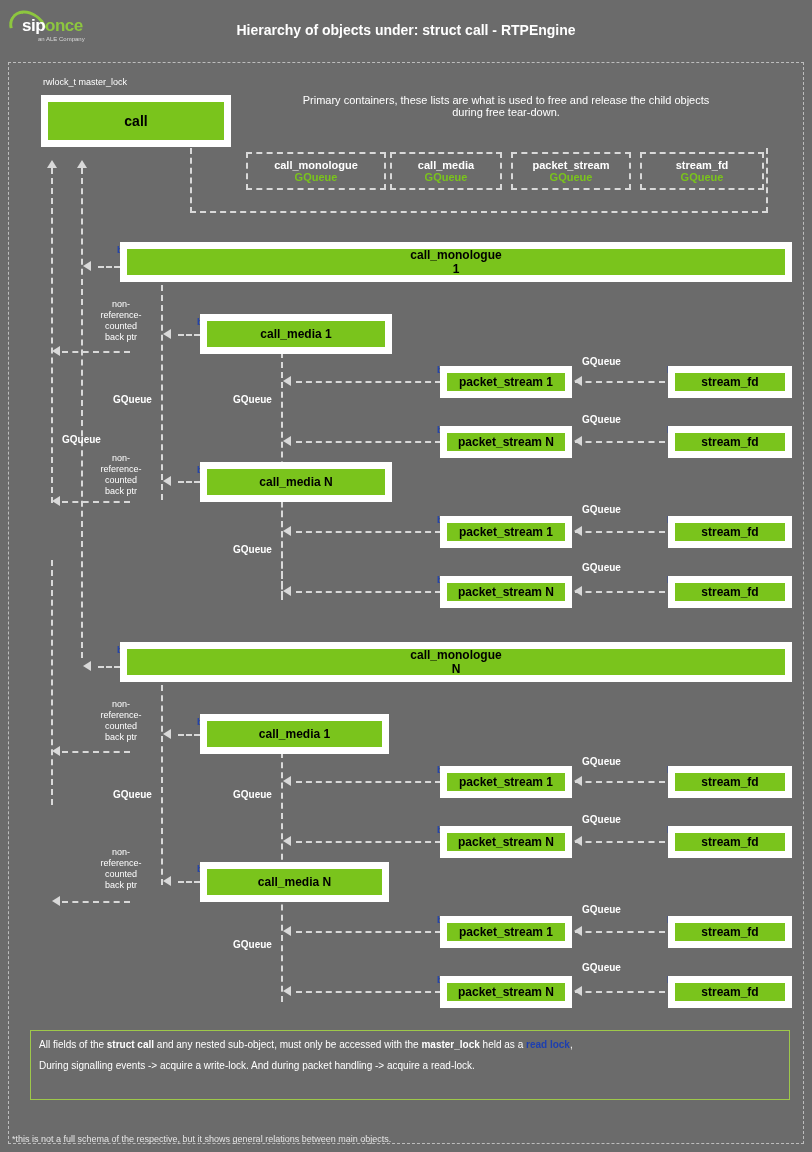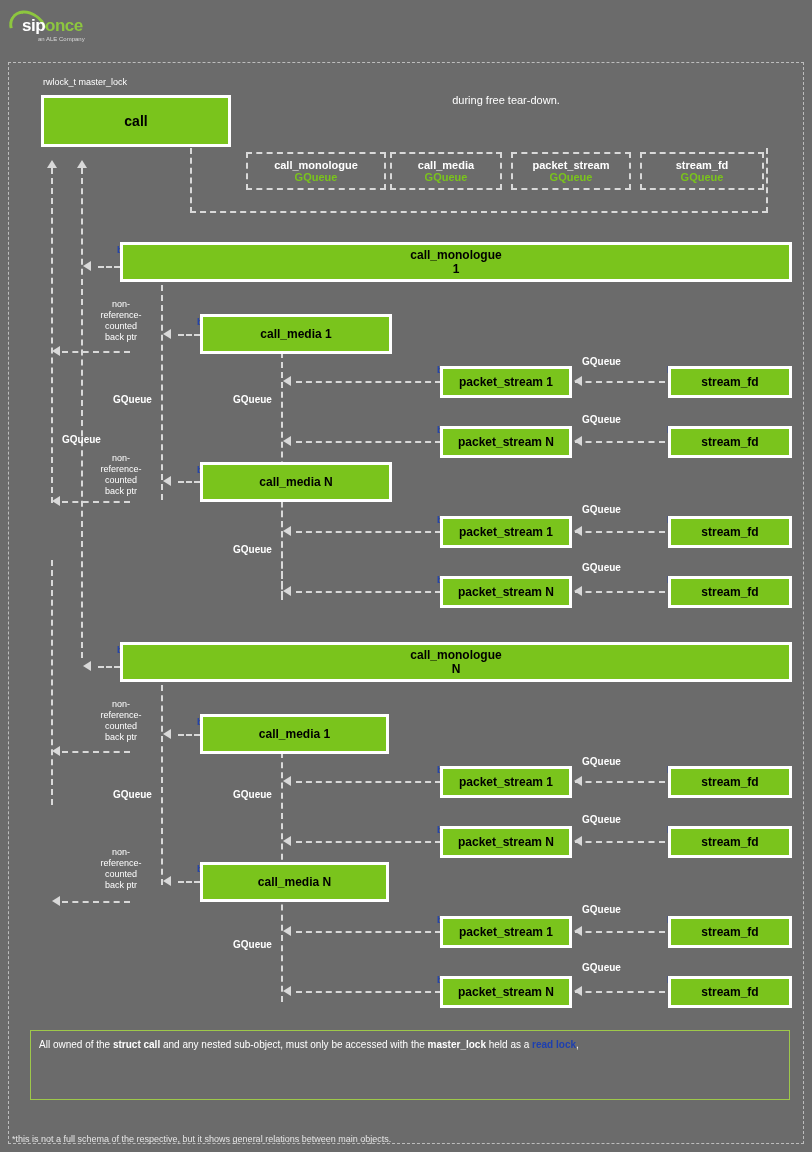--- a/index.html
+++ b/index.html
@@ -41,21 +41,21 @@
   
   .outer-frame{
     position:absolute;left:8px;top:62px;width:796px;height:1082px;
     border:1px dashed #bdbdbd;
     box-sizing:border-box;
   }
   
   .gbox{
     position:absolute;
     background:#7ac41c;
-    border:3px solid #ffffff;
+    border:7px solid #ffffff;
     box-sizing:border-box;
     color:#000000;
     font-weight:bold;
     display:flex;
     align-items:center;
     justify-content:center;
     text-align:center;
   }
   .gbox.solidlabel{font-size:12px;}
   .dashbox{
@@ -119,30 +119,32 @@
 </style>
 </head>
 <body>
 
 <div class="header">
   <div class="logo">
     <div class="swoosh"></div>
     <div class="logo-text"><span>sip</span><span class="wise">once</span></div>
     <div class="logo-sub">an ALE Company</div>
   </div>
+  <div class="header-title">Hierarchy of objects under: struct call - RTPEngine</div>
 </div>
 
 <div class="outer-frame"></div>
 <div class="frame-label">rwlock_t master_lock</div>
 
 <div class="gbox solidlabel" style="left:41px;top:95px;width:190px;height:52px;font-size:14px;">
   <span>call</span>
 </div>
 
 <div class="note" style="left:245px;top:94px;width:522px;">
+  <div>Primary containers, these lists are what is used to free and release the child objects</div>
   <div>during free tear-down.</div>
 </div>
 
 <div style="position:absolute;left:190px;top:148px;width:578px;height:65px;border:2px dashed #d9d9d9;border-top:none;box-sizing:border-box;"></div>
 
 <div class="dashbox" style="left:246px;top:152px;width:140px;height:38px;">
   <span>call_monologue</span>
   <span class="sub">GQueue</span>
 </div>
 <div class="dashbox" style="left:390px;top:152px;width:112px;height:38px;">
@@ -369,17 +371,18 @@
 </div>
 <div class="gbox" style="left:668px;top:916px;width:124px;height:32px;font-size:12px;">
   <span>stream_fd</span>
 </div>
 <div class="gbox" style="left:668px;top:976px;width:124px;height:32px;font-size:12px;">
   <span>stream_fd</span>
 </div>
 
 <div class="footer-box">
   <div>
-    <span>All owned of the </span><b>struct call</b><span> and any nested sub-object, must only be accessed with the </span><b>master_lock</b><span> held as a </span><span class="rl">read lock</span><span>,</span>
+    <span>All fields of the </span><b>struct call</b><span> and any nested sub-object, must only be accessed with the </span><b>master_lock</b><span> held as a </span><span class="rl">read lock</span><span>,</span>
   </div>
+  <div class="footer-note2">During signalling events -&gt; acquire a write-lock. And during packet handling -&gt; acquire a read-lock.</div>
 </div>
 
 <div class="bottom-note">*this is not a full schema of the respective, but it shows general relations between main objects.</div>
 
 </body></html>

